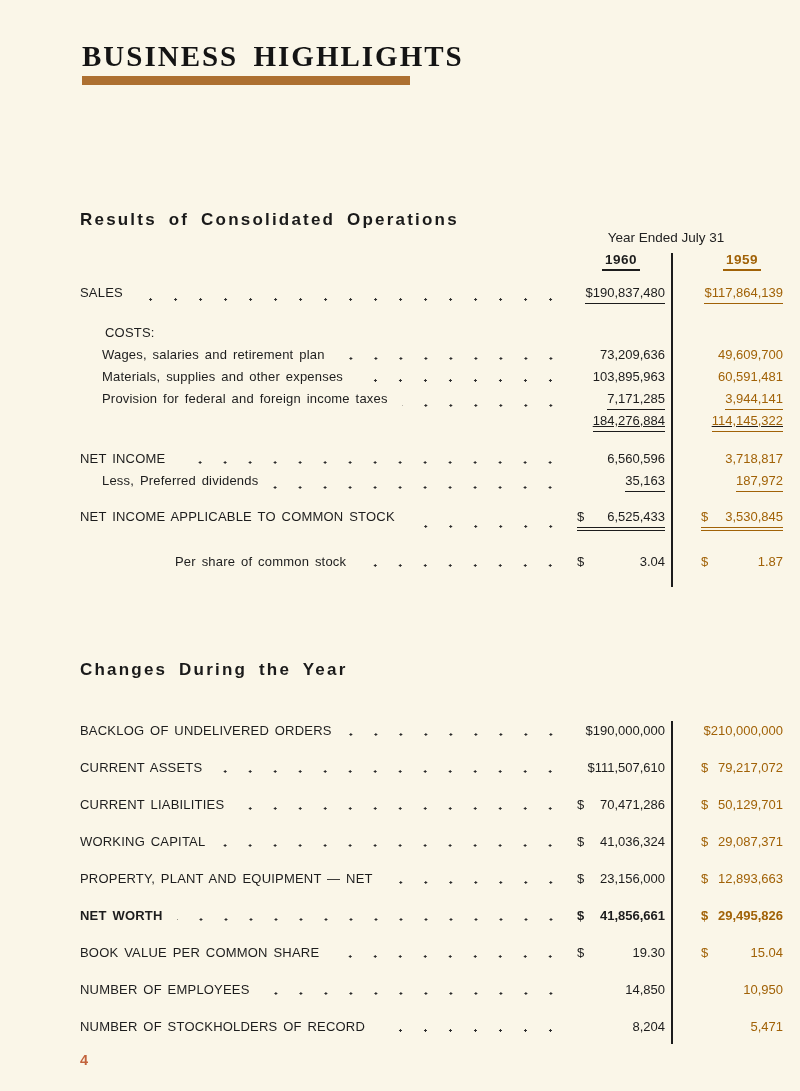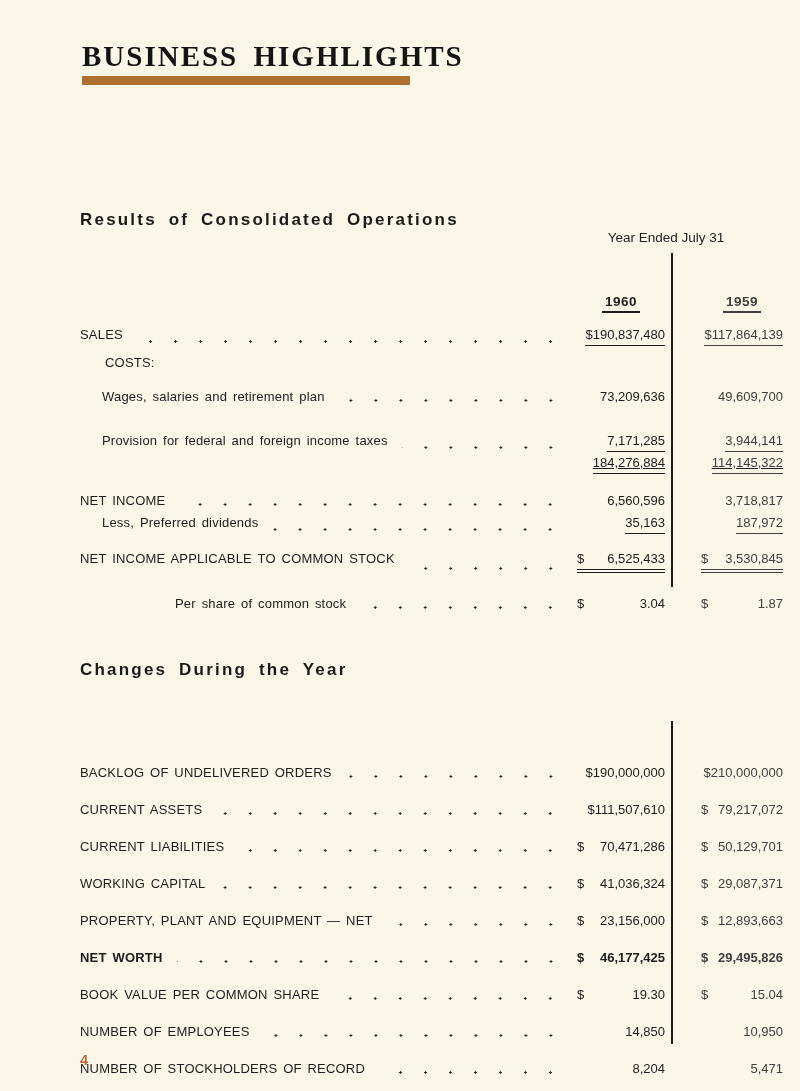--- a/index.html
+++ b/index.html
@@ -50,21 +50,21 @@
   .dots{
     flex:1 1 auto; height:3px; align-self:flex-end; margin:0 14px 3px 14px;
     background-image:radial-gradient(circle, #2c2c2c 1.1px, rgba(0,0,0,0) 1.4px);
     background-size:25px 3px; background-repeat:repeat-x; background-position:right bottom;
   }
   .dots.nodots{background:none;}
   .col{display:flex; align-items:baseline; flex:0 0 auto; white-space:nowrap;}
   .col .amt{margin-left:auto;}
   .col60{width:88px; color:#1c1c1c;}
   .gap{width:36px; flex:0 0 auto;}
-  .col59{width:82px; margin-left:0; color:#404040;margin-top:42px;}
+  .col59{width:82px; margin-left:0; color:#a16207;}
   
   .u1 .amt{border-bottom:1.5px solid currentColor; padding-bottom:2px;}
   .u2{border-bottom:4px double currentColor; padding-bottom:2px;}
   
   .year-head{font-weight:bold; font-size:13.5px;}
   .year-head .yr{margin:0 auto; border-bottom:2px solid currentColor; padding:0 3px 1px 3px; letter-spacing:0.5px;}
   
   .page-number{
     position:absolute; left:80px; top:1052px;
     color:#c2633c; font-weight:bold; font-size:14.5px;
@@ -131,20 +131,33 @@
         <span></span>
         <span class="amt">73,209,636</span>
       </div>
     <div class="gap"></div>
     <div class="col col59">
         <span></span>
         <span class="amt">49,609,700</span>
       </div>
   </div>
 
+  <div class="trow indent1" style="top:369px;">
+    <div class="label">Materials, supplies and other expenses</div>
+      <div class="dots"></div>
+    <div class="col col60">
+        <span></span>
+        <span class="amt">103,895,963</span>
+      </div>
+    <div class="gap"></div>
+    <div class="col col59">
+        <span></span>
+        <span class="amt">60,591,481</span>
+      </div>
+  </div>
 
   <div class="trow indent1" style="top:391px;">
     <div class="label">Provision for federal and foreign income taxes</div>
       <div class="dots"></div>
     <div class="col col60 u1">
         <span></span>
         <span class="amt">7,171,285</span>
       </div>
     <div class="gap"></div>
     <div class="col col59 u1">
@@ -293,21 +306,21 @@
         <span>$</span>
         <span class="amt">12,893,663</span>
       </div>
   </div>
 
   <div class="trow" style="top:908px;font-weight:bold;">
     <div class="label">NET WORTH</div>
       <div class="dots"></div>
     <div class="col col60">
         <span>$</span>
-        <span class="amt">46,177,425</span>
+        <span class="amt">41,856,661</span>
       </div>
     <div class="gap"></div>
     <div class="col col59">
         <span>$</span>
         <span class="amt">29,495,826</span>
       </div>
   </div>
 
   <div class="trow" style="top:945px;">
     <div class="label">BOOK VALUE PER COMMON SHARE</div>

